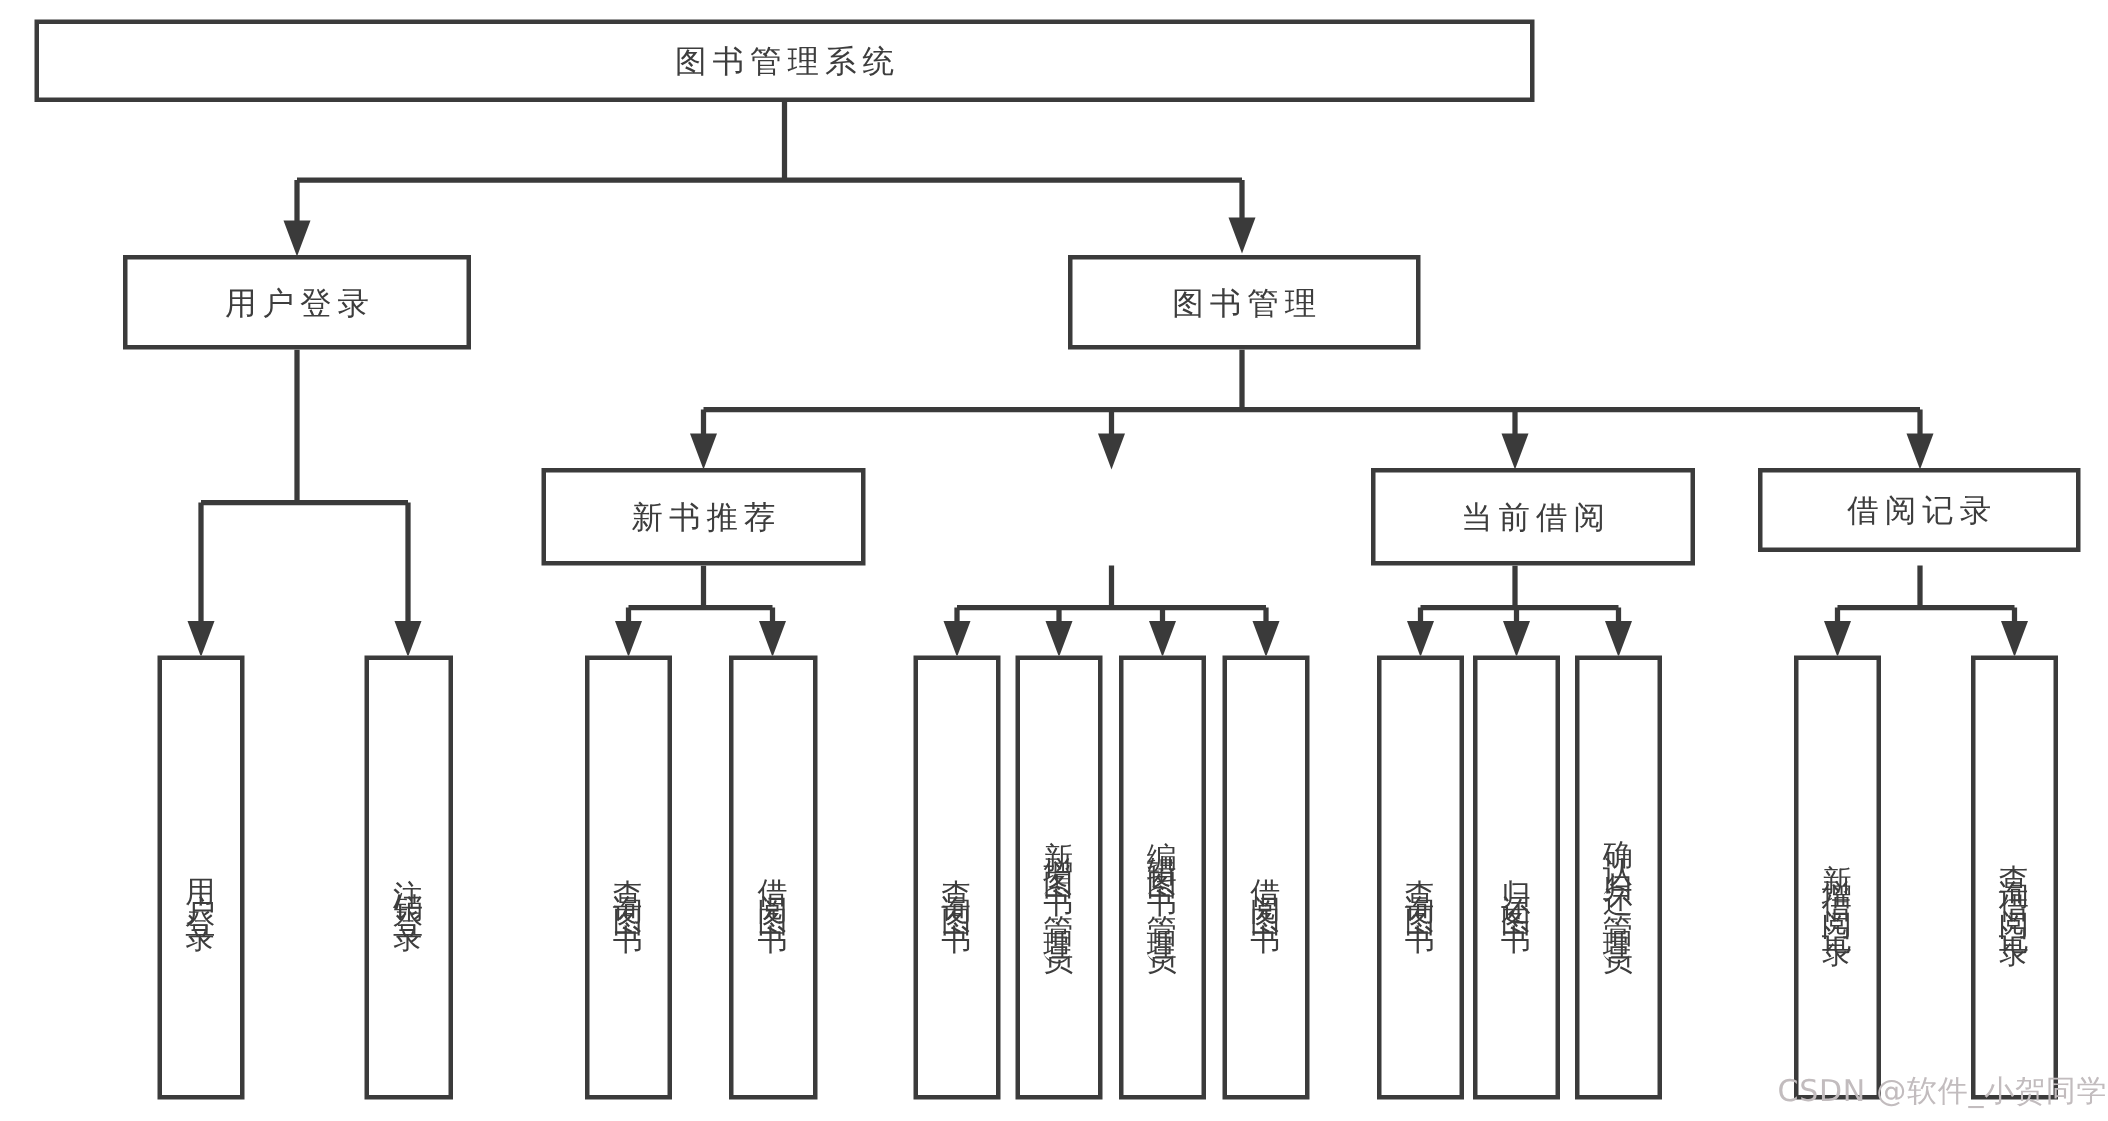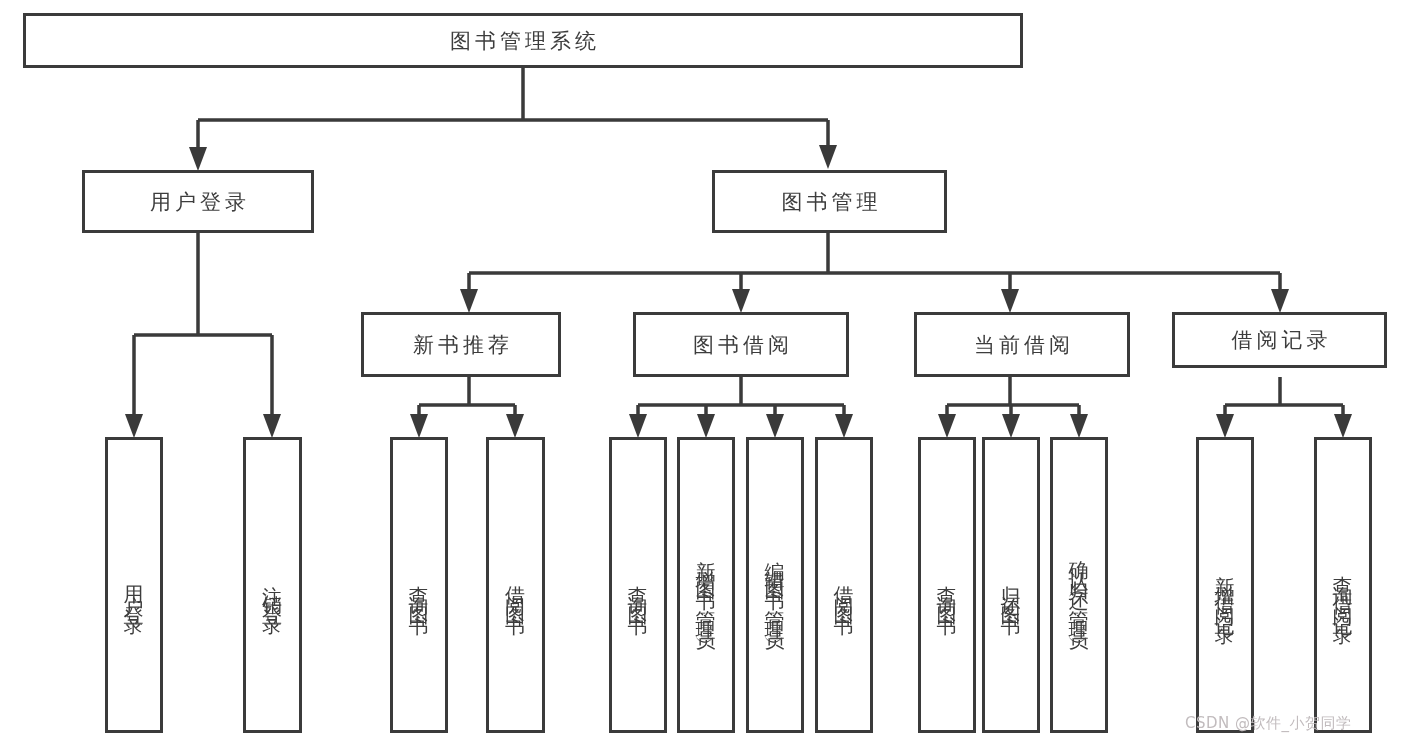--- a/index.html
+++ b/index.html
@@ -42,21 +42,21 @@
     font-size: 20px;
     letter-spacing: 10px;
     line-height: 1;
     white-space: nowrap;
     transform: translateY(5px);
   }
   .watermark {
     position: absolute;
     left: 1185px;
     top: 714px;
-    font-size: 15px;
+    font-size: 20px;
     letter-spacing: 0.5px;
     color: #c2bcbe;
     white-space: nowrap;
     z-index: 5;
   }
 </style>
 </head>
 <body>
 
 <div id="canvas">
@@ -108,25 +108,22 @@
     <span>图书管理系统</span>
   </div>
 
   <div class="box h-box" style="left:82px; top:170px; width:232px; height:63px;">
     <span>用户登录</span>
   </div>
   <div class="box h-box" style="left:712px; top:170px; width:235px; height:63px;">
     <span>图书管理</span>
   </div>
 
-  <div class="box h-box" style="left:361px; top:312px; width:200px; height:65px;">
+  <div class="box h-box" style="left:361px; top:312px; width:216px; height:65px;">
     <span>新书推荐</span>
-  </div>
-  <div class="box h-box" style="left:633px; top:312px; width:216px; height:65px;">
-    <span>图书借阅</span>
   </div>
   <div class="box h-box" style="left:902px; top:312px; width:216px; height:65px;margin-left:12px;">
     <span>当前借阅</span>
   </div>
   <div class="box h-box" style="left:1172px; top:312px; width:215px; height:56px;">
     <span>借阅记录</span>
   </div>
 
   <div class="box v-box" style="left:105px; top:437px; width:58px; height:296px;">
     <span>用户登录</span>

